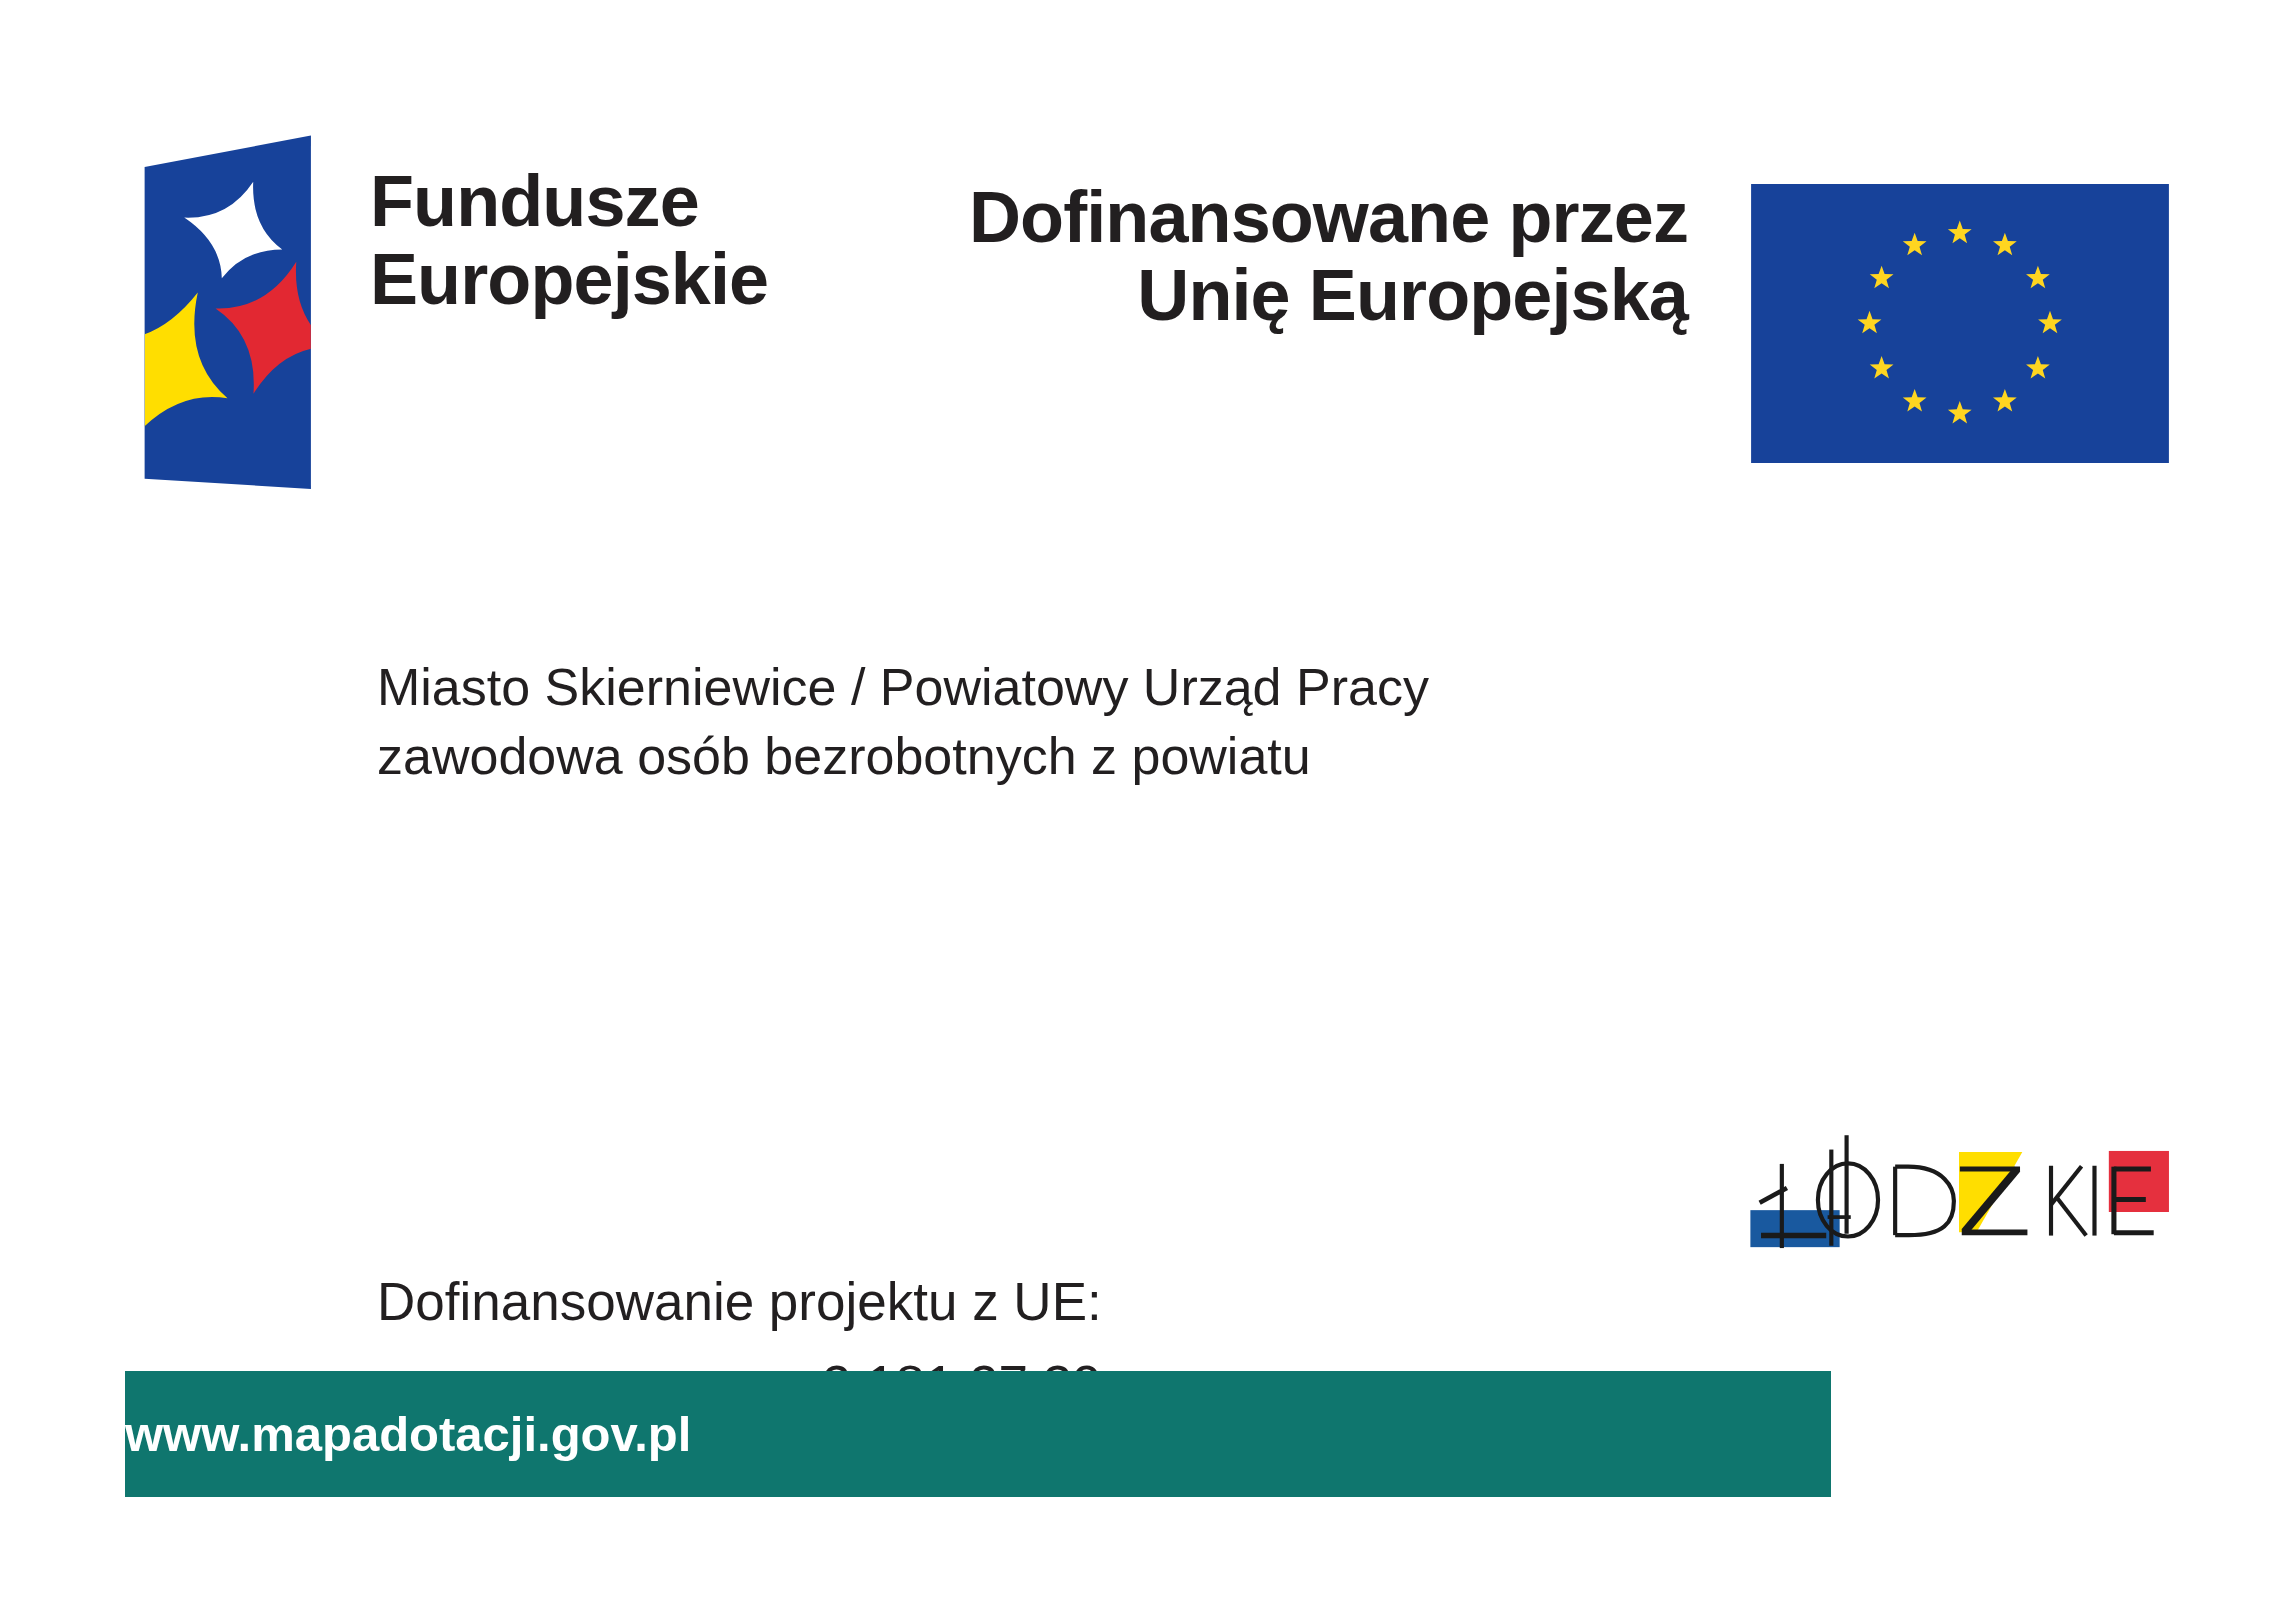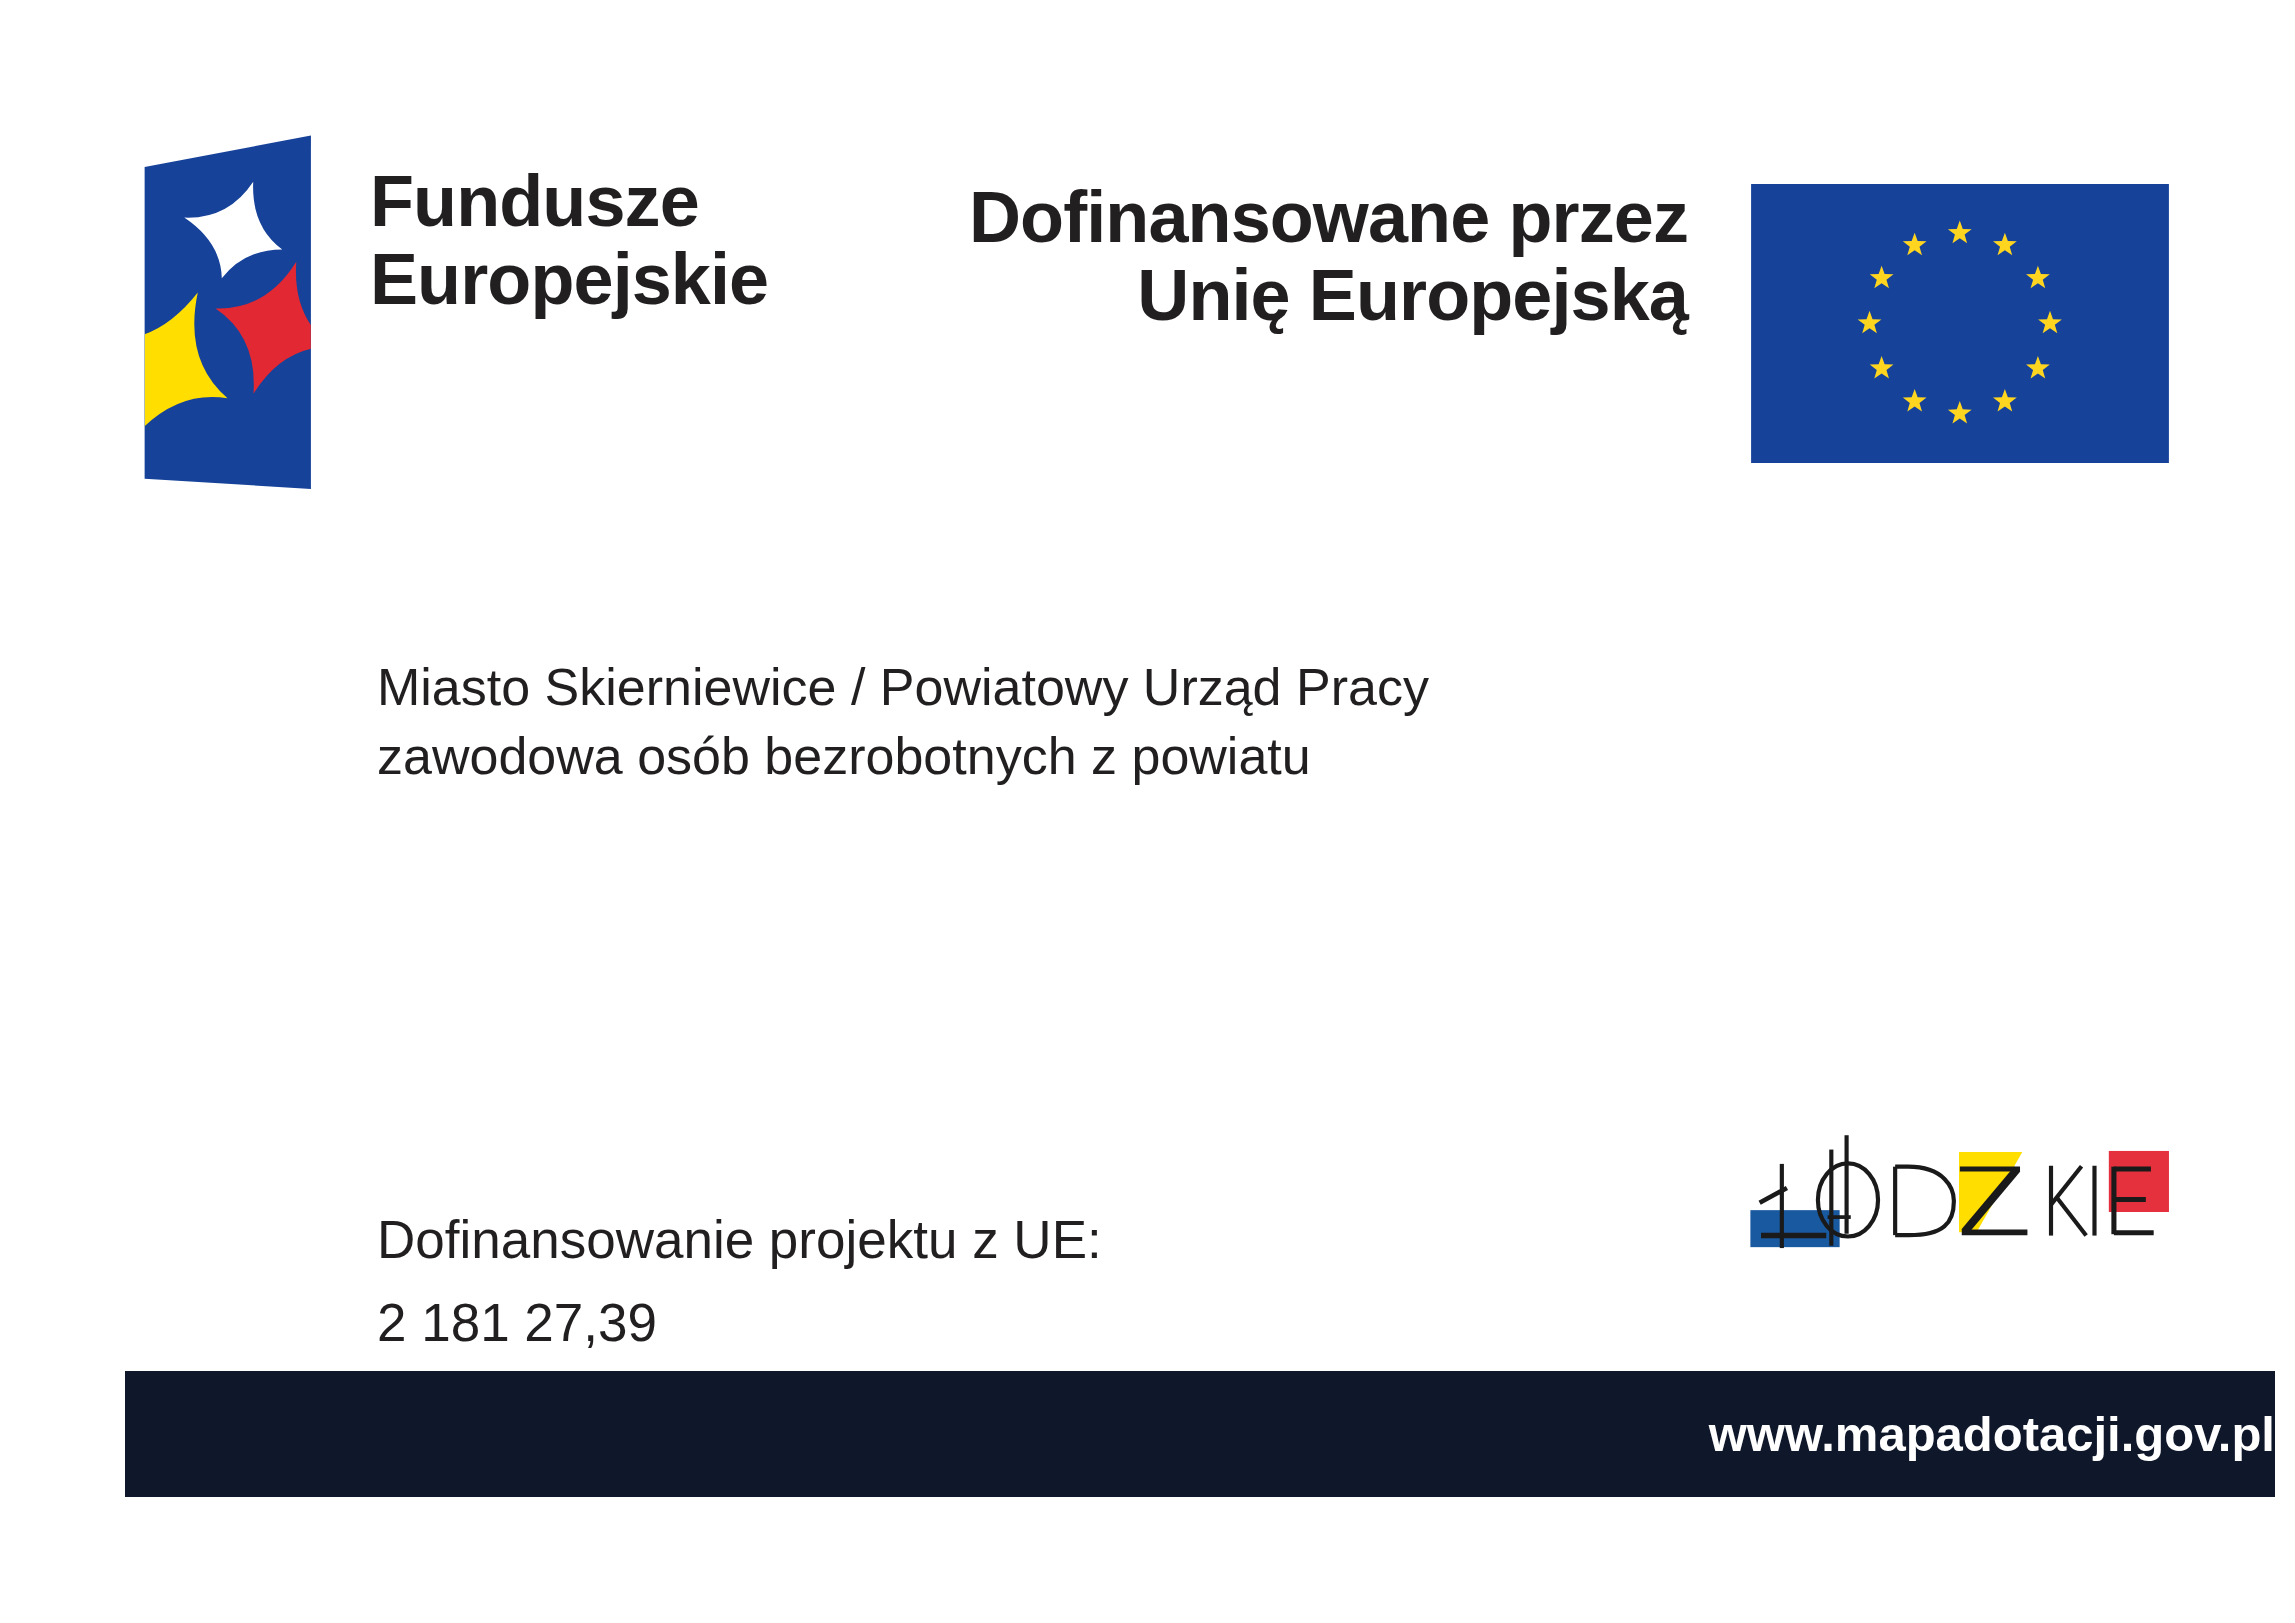--- a/index.html
+++ b/index.html
@@ -52,37 +52,38 @@
     top: 653px;
     font-size: 52px;
     line-height: 69px;
     font-weight: 400;
     white-space: nowrap;
   }
 
   
   .funding {
     left: 377px;
-    top: 1198px;
+    top: 1260px;
     font-size: 53px;
     line-height: 83px;
     font-weight: 400;
     white-space: nowrap;
+    text-align: right;
   }
 
   
   .footer-bar {
     left: 125px;
     top: 1371px;
-    width: 2150px;
+    width: 1706px;
     height: 126px;
-    background: #0f172a;
+    background: #0f766e;
     display: flex;
     align-items: center;
-    justify-content: flex-end;
+    justify-content: flex-start;
   }
   .footer-url {
     color: #ffffff;
     font-weight: 700;
     font-size: 49px;
     letter-spacing: 0px;
     white-space: nowrap;
   }
 
   .sr-only {

